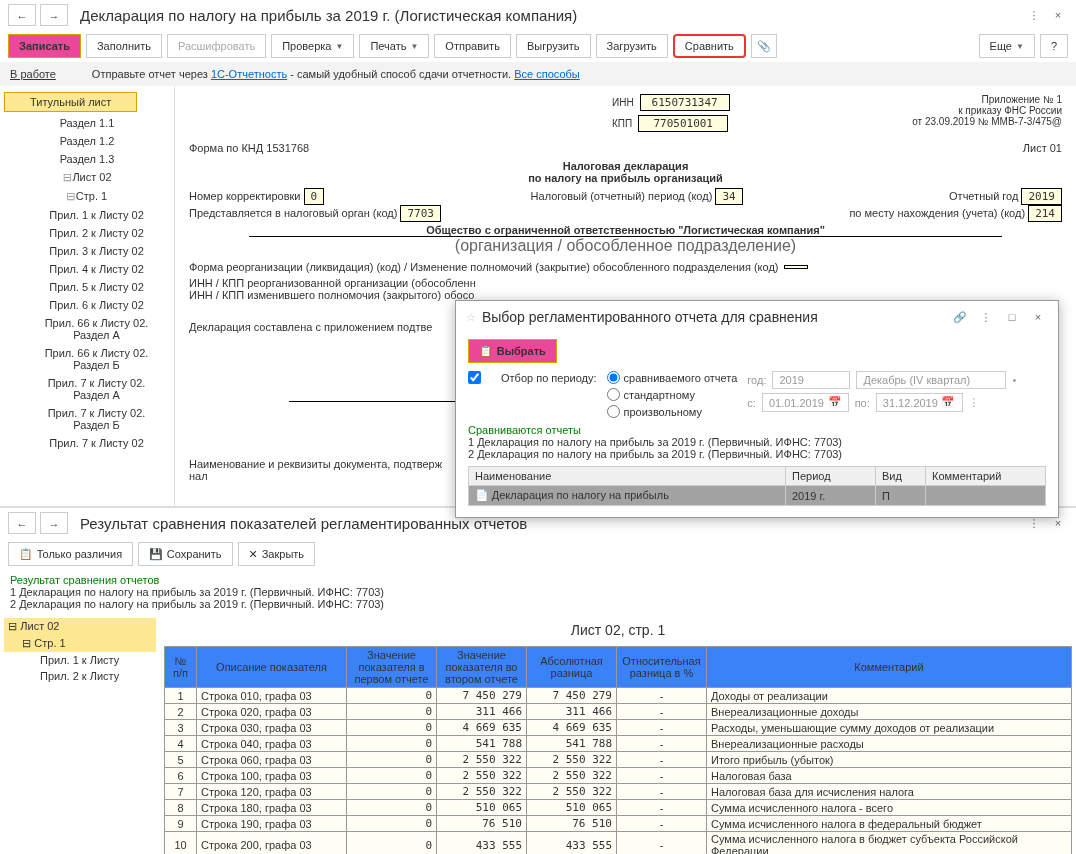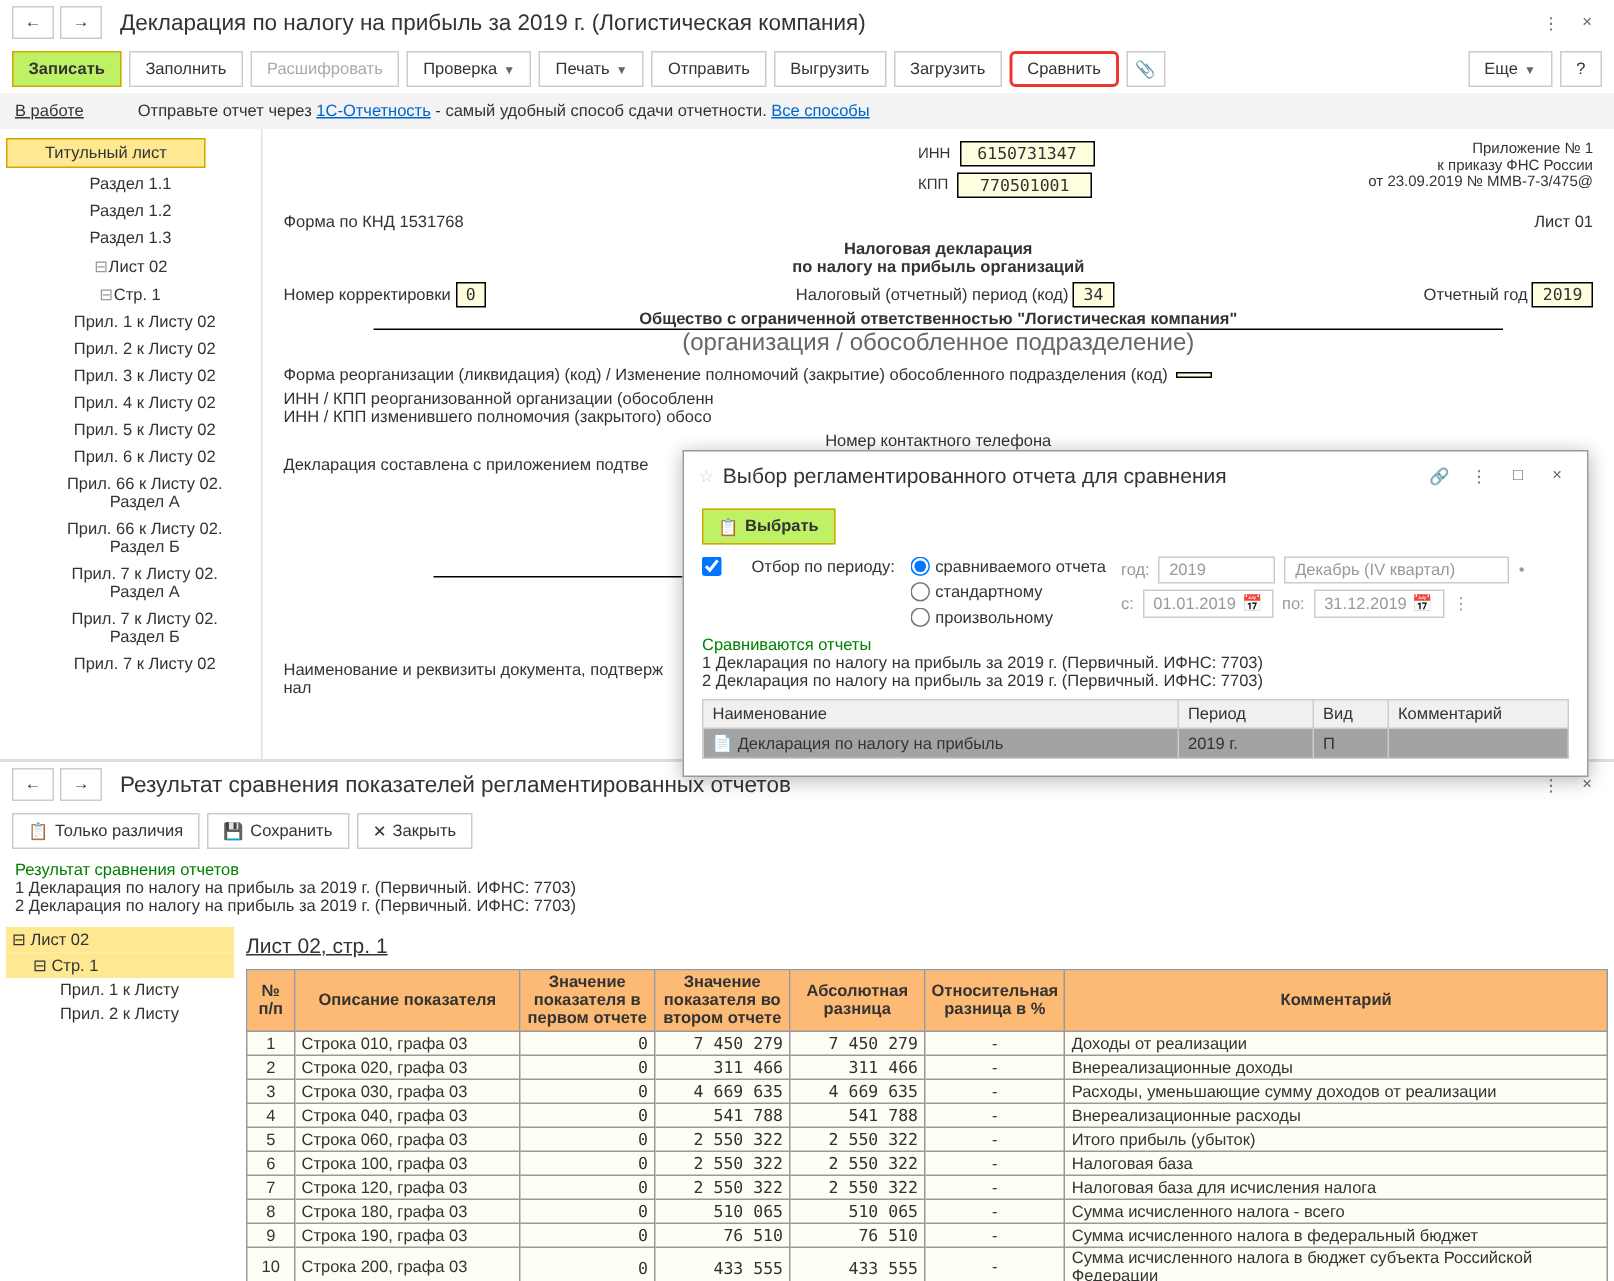--- a/index.html
+++ b/index.html
@@ -4,21 +4,21 @@
 <style>
 * { box-sizing: border-box; margin: 0; padding: 0; font-family: Arial, sans-serif; font-size: 11px; }
 body { background: #fff; color: #333; width: 1076px; }
 .panel { display: flex; flex-direction: column; }
 .topbar { display: flex; align-items: center; padding: 4px 8px; gap: 4px; }
 .navbtn { width: 28px; height: 22px; border: 1px solid #ccc; background: #fff; display: flex; align-items: center; justify-content: center; cursor: pointer; }
 .title { font-size: 15px; font-weight: normal; margin-left: 8px; }
 .toolbar { display: flex; align-items: center; padding: 4px 8px; gap: 5px; }
 .btn { height: 24px; padding: 0 10px; border: 1px solid #ccc; background: #fff; cursor: pointer; display: flex; align-items: center; gap: 4px; }
 .btn.disabled { color: #aaa; }
-.btn.yellow { background: #bef264; font-weight: bold; border-color: #d4a700; }
+.btn.yellow { background: #ec4899; font-weight: bold; border-color: #d4a700; }
 .dropdown-ar { font-size: 8px; color: #666; }
 .spacer { flex: 1; }
 .info-row { background: #f3f3f3; padding: 6px 10px; display: flex; align-items: center; gap: 6px; }
 .link { color: #0066cc; text-decoration: underline; cursor: pointer; }
 .underline { text-decoration: underline; }
 .split { display: flex; height: 420px; position: relative; }
 .tree { width: 175px; border-right: 1px solid #e0e0e0; padding: 4px 0; overflow: hidden; }
 .tree-item { padding: 3px 25px; cursor: pointer; text-align: center; }
 .tree-item.sel { background: #ffe892; border: 1px solid #d4a700; display: inline-block; margin: 2px 4px; }
 .tree-item.indent1 { padding-left: 24px; }
@@ -45,23 +45,23 @@
 .modal-table { width: 100%; border-collapse: collapse; margin-top: 6px; }
 .modal-table th { background: #f0f0f0; border: 1px solid #ccc; padding: 3px 6px; text-align: left; font-weight: normal; }
 .modal-table td { border: 1px solid #ccc; padding: 3px 6px; }
 .modal-table tr.sel td { background: #a3a3a3; }
 .bottom { border-top: 2px solid #ddd; }
 .comp-split { display: flex; height: 260px; }
 .comp-tree { width: 160px; padding: 4px; }
 .comp-tree-item { padding: 2px 4px; cursor: pointer; }
 .comp-tree-item.sel { background: #ffe892; }
 .comp-main { flex: 1; padding: 4px; overflow: auto; }
-.comp-title { font-size: 14px; margin: 4px 0 8px; text-decoration: underline; }
+.comp-title { text-align: center; font-size: 14px; margin: 4px 0 8px; }
 .comp-tbl { width: 100%; border-collapse: collapse; font-size: 10px; }
-.comp-tbl th { background: #fdba74; border: 1px solid #999; padding: 2px 4px; font-weight: bold; }
+.comp-tbl th { background: #3b82f6; border: 1px solid #999; padding: 2px 4px; font-weight: normal; }
 .comp-tbl td { background: #fffef5; border: 1px solid #999; padding: 1px 4px; }
 .comp-tbl td.num { text-align: right; font-family: monospace; }
 .comp-tbl td.ctr { text-align: center; }
 .clip { width: 26px; height: 24px; border: 1px solid #ccc; display: flex; align-items: center; justify-content: center; cursor: pointer; }
 .red-hl { border: 2px solid #e33; border-radius: 4px; }
 </style>
 </head>
 <body>
 
 <div class="panel">
@@ -148,20 +148,24 @@
           <span>Лист 01</span>
       </div>
       <div class="form-title">
           <div>Налоговая декларация</div>
           <div>по налогу на прибыль организаций</div>
         </div>
       <div class="form-row" style="justify-content:space-between">
         <span><span>Номер корректировки</span> <span class="inbox">0</span></span>
         <span><span>Налоговый (отчетный) период (код)</span> <span class="inbox">34</span></span>
         <span><span>Отчетный год</span> <span class="inbox">2019</span></span>
+      </div>
+      <div class="form-row" style="justify-content:space-between">
+        <span><span>Представляется в налоговый орган (код)</span> <span class="inbox">7703</span></span>
+        <span><span>по месту нахождения (учета) (код)</span> <span class="inbox">214</span></span>
       </div>
       <div style="text-align:center; font-weight:bold; border-bottom:1px solid #000; margin:4px 60px 0">Общество с ограниченной ответственностью "Логистическая компания"</div>
       <div style="text-align:center" class="sub">(организация / обособленное подразделение)</div>
       <div class="form-row" style="margin-top:6px">
           <span>Форма реорганизации (ликвидация) (код) / Изменение полномочий (закрытие) обособленного подразделения (код)</span>
           <span class="inbox" style="min-width:24px"></span>
         </div>
       <div class="form-row" style="white-space:pre-line">ИНН / КПП реорганизованной организации (обособленн
 ИНН / КПП изменившего полномочия (закрытого) обосо</div>
       <div class="form-row" style="justify-content:center">

